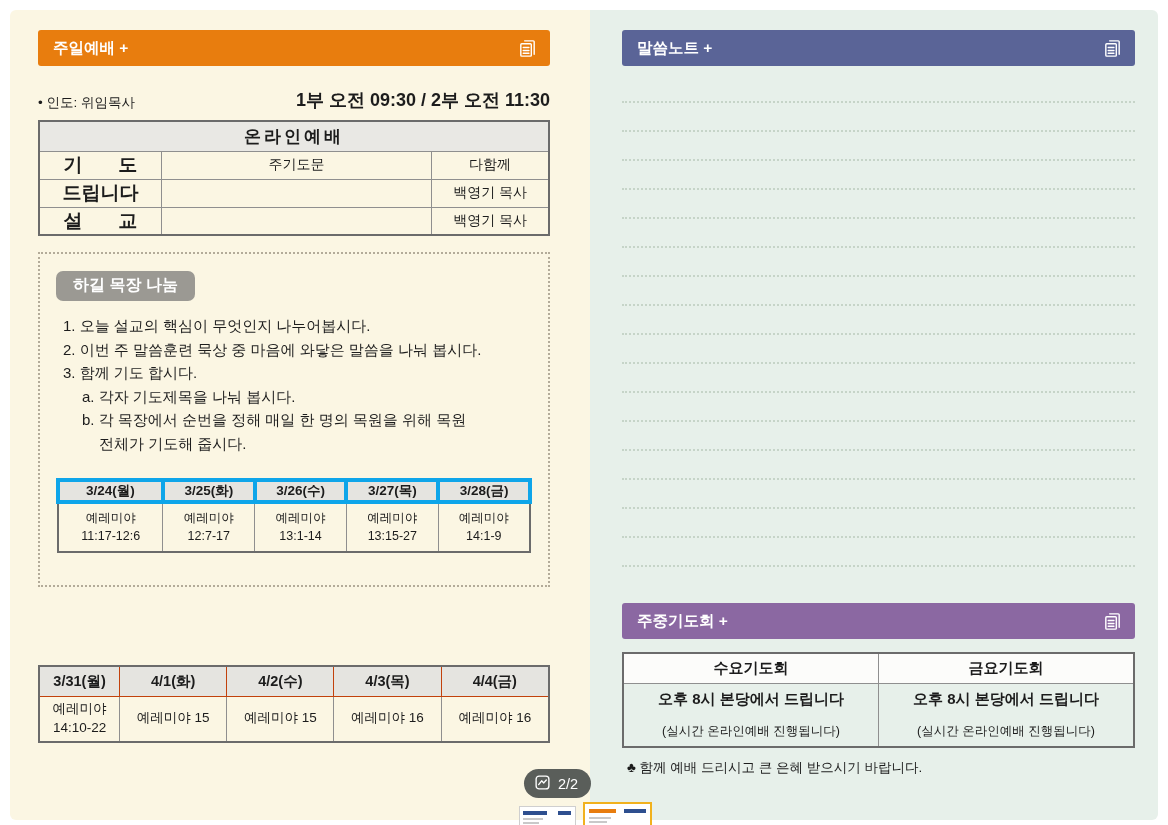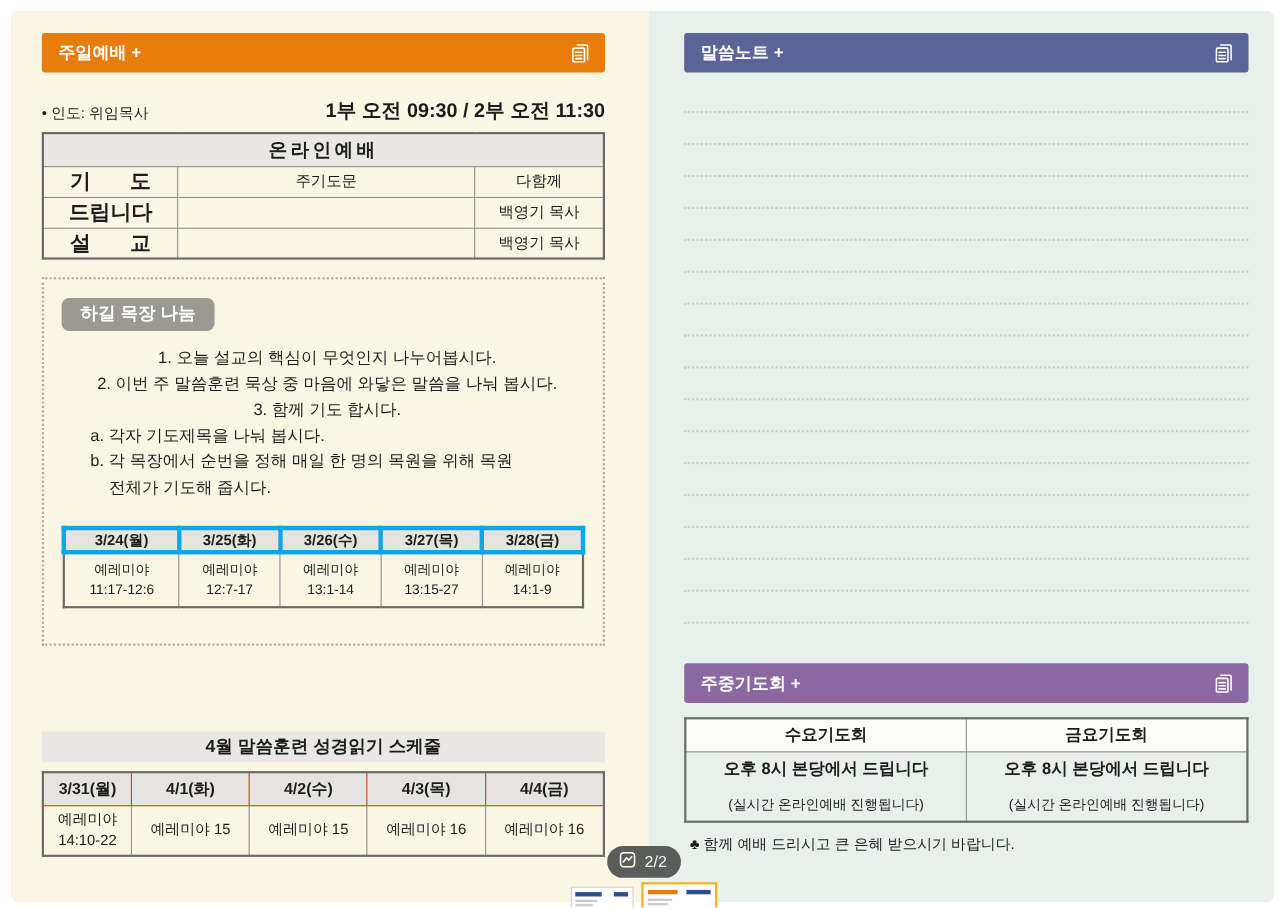--- a/index.html
+++ b/index.html
@@ -29,21 +29,21 @@
   .svc-title { background:#E9E8E4; height:30px; font-size:17px; letter-spacing:3px; }
   .svc-table td { height:28px; font-size:14px; }
   .svc-table td.lbl { font-weight:bold; font-size:19px; width:24%; }
   .svc-table td.who { width:23%; }
   .svc-table td.lbl.wide { word-spacing:1.6em; }
 
   .dotted-box { margin-top:16px; height:335px; border:2px dotted #b3ab99; padding:17px 16px 0; }
   .badge { display:inline-block; background:#9B9993; color:#fff; font-weight:bold;
     font-size:16px; padding:4px 17px 5px; border-radius:7px; }
   .share-list { margin-top:13px; font-size:15px; line-height:23.5px; color:#1d1d1d; }
-  .share-list .lv1 { margin-left:7px;text-align:center; }
+  .share-list .lv1 { margin-left:7px; }
   .share-list .lv2 { margin-left:26px; }
   .share-list .lv3 { margin-left:43px; }
 
   .mini-table { margin-top:23px; border:2px solid #6b6b6b; }
   .mini-table th { background:#E5E4E0; border:4px solid #0ea5e9; height:20px; font-size:13.5px; }
   .mini-table td { border:1px solid #8f8f8f; text-align:center; font-size:12.5px;
     padding:5px 0 6px; line-height:1.45; }
   .mini-table td span { display:block; }
 
   .april { margin-top:78px; }
@@ -59,21 +59,21 @@
   .note-line { height:29px; border-bottom:2px dotted #c6d4c8; }
 
   .prayer-bar { margin-top:36px;gap:20px; }
   .prayer-table { margin-top:13px; border:2px solid #6b6b6b; }
   .prayer-table th { background:#FCFCFA; border:1px solid #8f8f8f; height:30px; font-size:15px; }
   .prayer-table td { border:1px solid #8f8f8f; height:64px; text-align:center; width:50%; }
   .pt-line1 { display:block; font-weight:bold; font-size:15px; }
   .pt-line2 { display:block; font-size:12.5px; margin-top:14px; }
   .footer-note { margin-top:11px; font-size:13.5px; padding-left:5px; }
 
-  .page-pill { position:absolute; left:552px; top:769px; height:29px;
+  .page-pill { position:absolute; left:524px; top:769px; height:29px;
     background:rgba(77,82,80,0.93); border-radius:15px; display:flex; align-items:center;
     gap:7px; padding:0 13px 0 10px; color:#fff; font-size:14.5px; z-index:6; }
 
   .thumb { position:absolute; background:#ffffff; z-index:5; overflow:hidden; }
   .thumb-1 { left:519px; top:806px; width:57px; height:40px; border:1px solid #cfcfcf; }
   .thumb-2 { left:583px; top:802px; width:69px; height:46px; border:2px solid #f1b11d; }
   .t-el { position:absolute; }
   .t-navy { background:#2e4f8f; }
   .t-orange { background:#E87D0E; }
   .t-gray { background:#c9c9c9; }
@@ -166,21 +166,20 @@
           <td>
                 <span>예레미야</span>
                 <span>14:1-9</span>
               </td>
         </tr>
       </tbody>
         </table>
     </div>
 
     <div class="april">
-      <div class="april-title">4월 말씀훈련 성경읽기 스케줄</div>
       <table class="april-table">
         <tbody>
             <tr>
           <th>3/31(월)</th>
           <th>4/1(화)</th>
           <th>4/2(수)</th>
           <th>4/3(목)</th>
           <th>4/4(금)</th>
         </tr>
         <tr>

